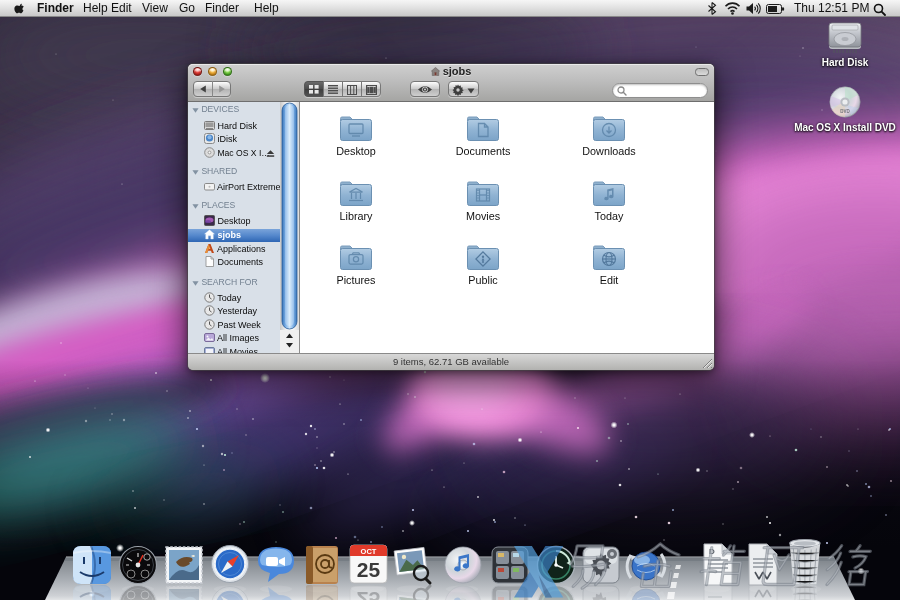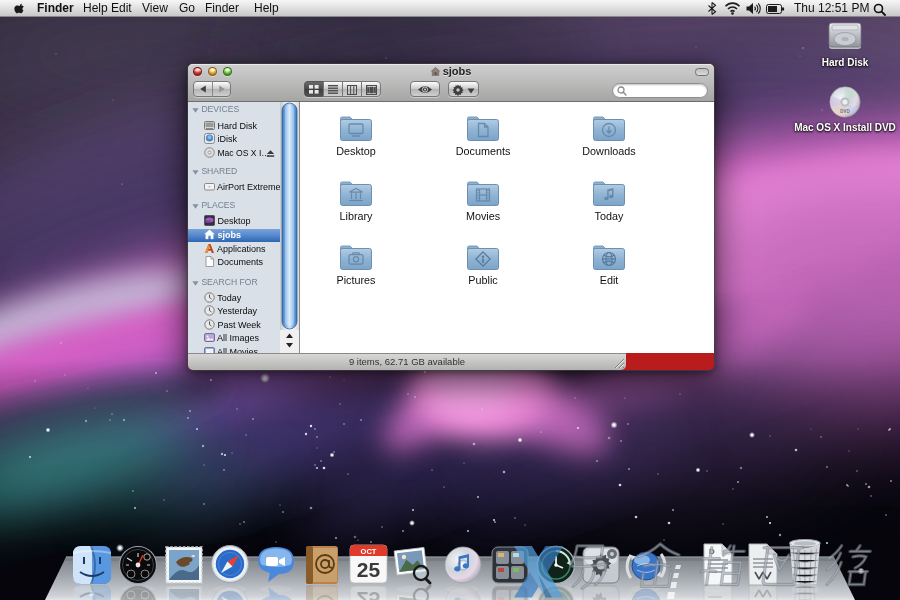--- a/index.html
+++ b/index.html
@@ -1,30 +1,30 @@
 <!DOCTYPE html>
 <html><head>
 <meta charset="utf-8">
 <style>
 html,body{margin:0;padding:0;}
 body{width:900px;height:600px;overflow:hidden;position:relative;font-family:"Liberation Sans",sans-serif;background:#0d0c16;}
 #wall{position:absolute;left:0;top:0;}
 #menubar{position:absolute;left:0;top:0;width:900px;height:17px;background:linear-gradient(#f6f6f6,#e3e3e3 45%,#c8c8c8);border-bottom:1px solid #888;box-sizing:border-box;padding-left:28px;}
 .mi{position:absolute;top:0;height:17px;line-height:17px;font-size:12px;color:#111;}
-#win{position:absolute;left:188px;top:64px;width:526px;height:306px;border-radius:5px;box-shadow:0 0 0 1px rgba(70,70,70,.6),0 12px 34px 4px rgba(0,0,0,.62),0 2px 8px rgba(0,0,0,.5);background:#b91c1c;}
+#win{position:absolute;left:188px;top:64px;width:526px;height:306px;border-radius:5px;box-shadow:0 0 0 1px rgba(70,70,70,.6),0 12px 34px 4px rgba(0,0,0,.62),0 2px 8px rgba(0,0,0,.5);background:#a3a3a3;}
 #tbar{position:absolute;left:0;top:0;width:526px;height:38px;border-radius:5px 5px 0 0;background:linear-gradient(#cfcfcf,#bdbdbd 45%,#a5a5a3);border-bottom:1px solid #6e6e6e;box-sizing:border-box;box-shadow:inset 0 1px 0 #e9e9e9;}
 .tl{position:absolute;top:3.3px;width:9px;height:9px;border-radius:50%;box-sizing:border-box;}
 .tl:after{content:"";position:absolute;left:1.2px;top:0.4px;width:5.6px;height:3.6px;border-radius:50%;background:linear-gradient(rgba(255,255,255,.9),rgba(255,255,255,.08));}
 #title{position:absolute;top:1px;left:0;width:100%;text-align:center;font-size:11px;font-weight:bold;color:#222;line-height:13px;text-shadow:0 1px 0 rgba(255,255,255,.5);}
 .tbtn{position:absolute;box-sizing:border-box;border:1px solid #777;border-radius:4px;background:linear-gradient(#fdfdfd,#c9c9c9 50%,#b3b3b3 51%,#cfcfcf);box-shadow:0 1px 0 rgba(255,255,255,.4);}
 #content{position:absolute;left:0;top:38px;width:526px;height:251px;background:#fff;overflow:hidden;}
 #sidebar{position:absolute;left:0;top:0;width:92px;height:251px;background:#d9e0e8;font-size:9px;}
 #sscroll{position:absolute;left:92px;top:0;width:20px;height:251px;background:linear-gradient(90deg,#c8c8c8,#f2f2f2 30%,#ffffff 60%,#dcdcdc);border-right:1px solid #8c8c8c;box-sizing:border-box;}
 #main{position:absolute;left:113px;top:0;width:413px;height:251px;background:#fff;}
-#sbar{position:absolute;left:0;top:289px;width:438px;height:17px;border-radius:0 0 5px 5px;background:linear-gradient(#d8d8d8,#b2b2b0);border-top:1px solid #8a8a8a;box-sizing:border-box;font-size:9.5px;color:#333;text-align:center;line-height:15px;}
+#sbar{position:absolute;left:0;top:289px;width:526px;height:17px;border-radius:0 0 5px 5px;background:linear-gradient(#d8d8d8,#b2b2b0);border-top:1px solid #8a8a8a;box-sizing:border-box;font-size:9.5px;color:#333;text-align:center;line-height:15px;}
 .shead{position:absolute;left:4px;color:#728090;font-weight:normal;font-size:8.6px;letter-spacing:0;}
 .srow{position:absolute;left:16px;color:#0a0a0a;white-space:nowrap;}
 .srow svg,.shead svg{vertical-align:-2px;}
 .cell{position:absolute;width:110px;text-align:center;}
 .cell .lab{font-size:10.8px;color:#111;margin-top:-2px;}
 .dicon{position:absolute;text-align:center;color:#fff;font-size:10px;font-weight:bold;text-shadow:0 1px 2px rgba(0,0,0,.9),0 0 3px rgba(0,0,0,.8);}
 </style>
 </head>
 <body>
 <svg id="wall" width="900" height="600" viewBox="0 0 900 600">

